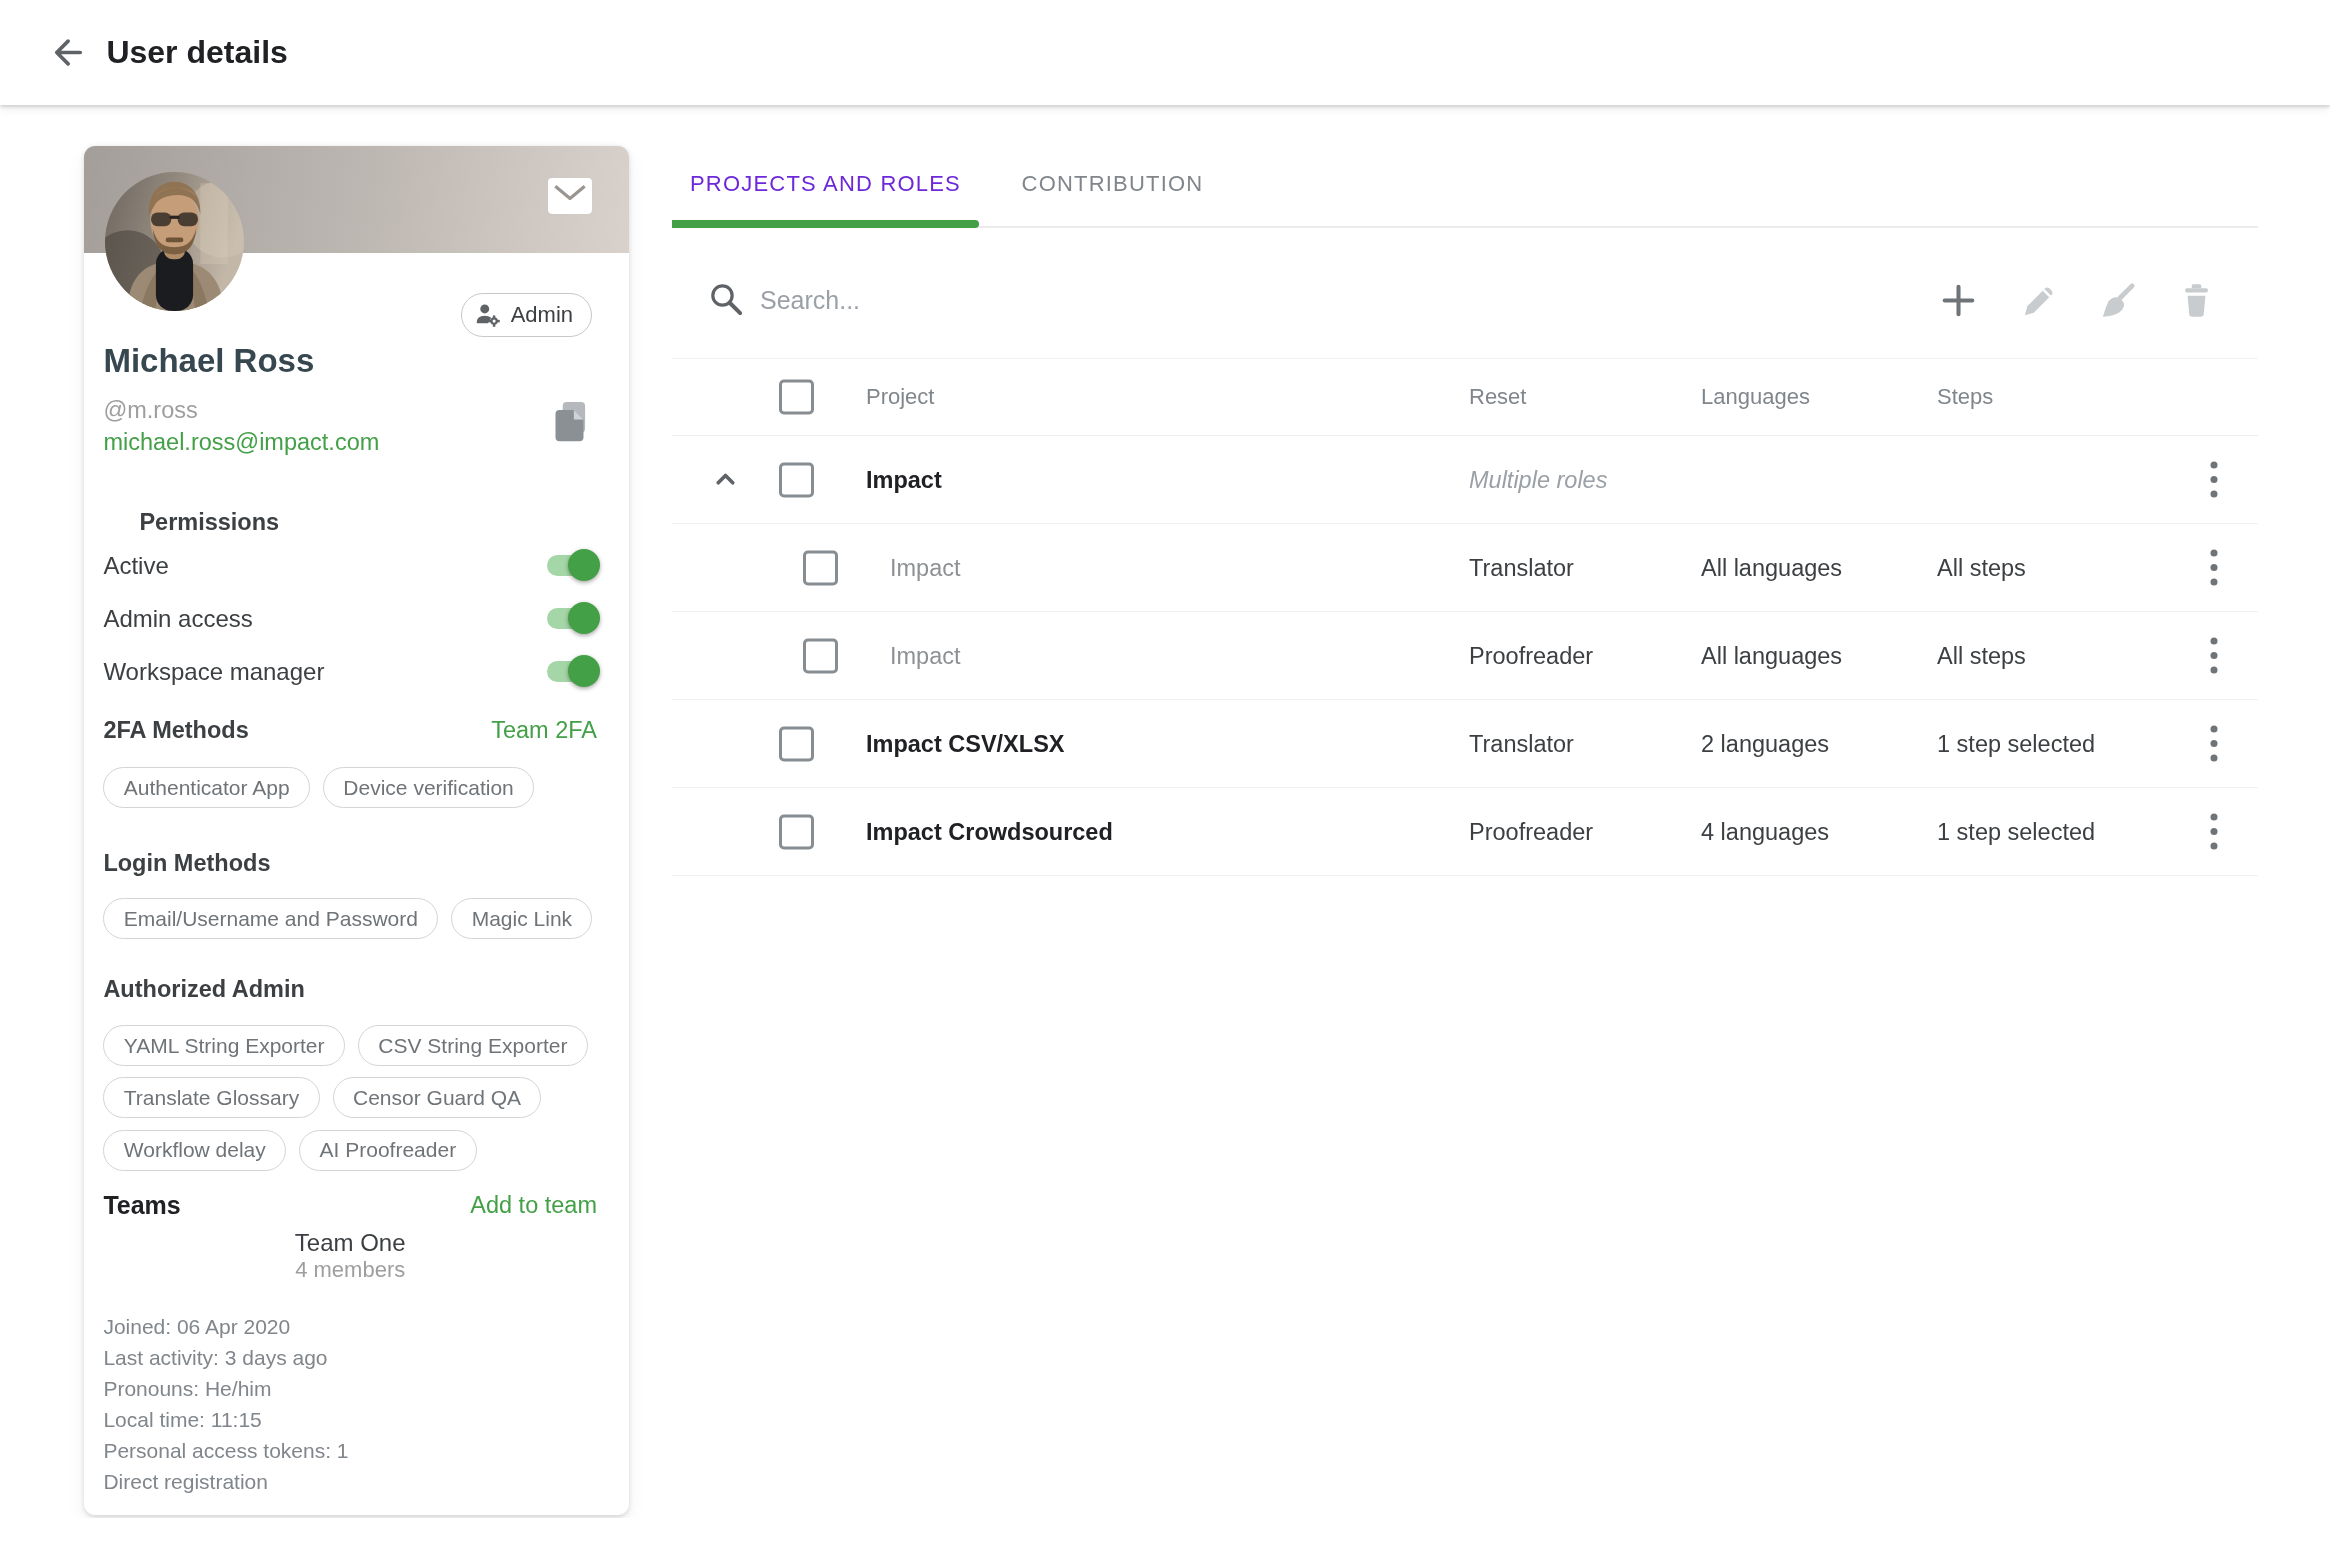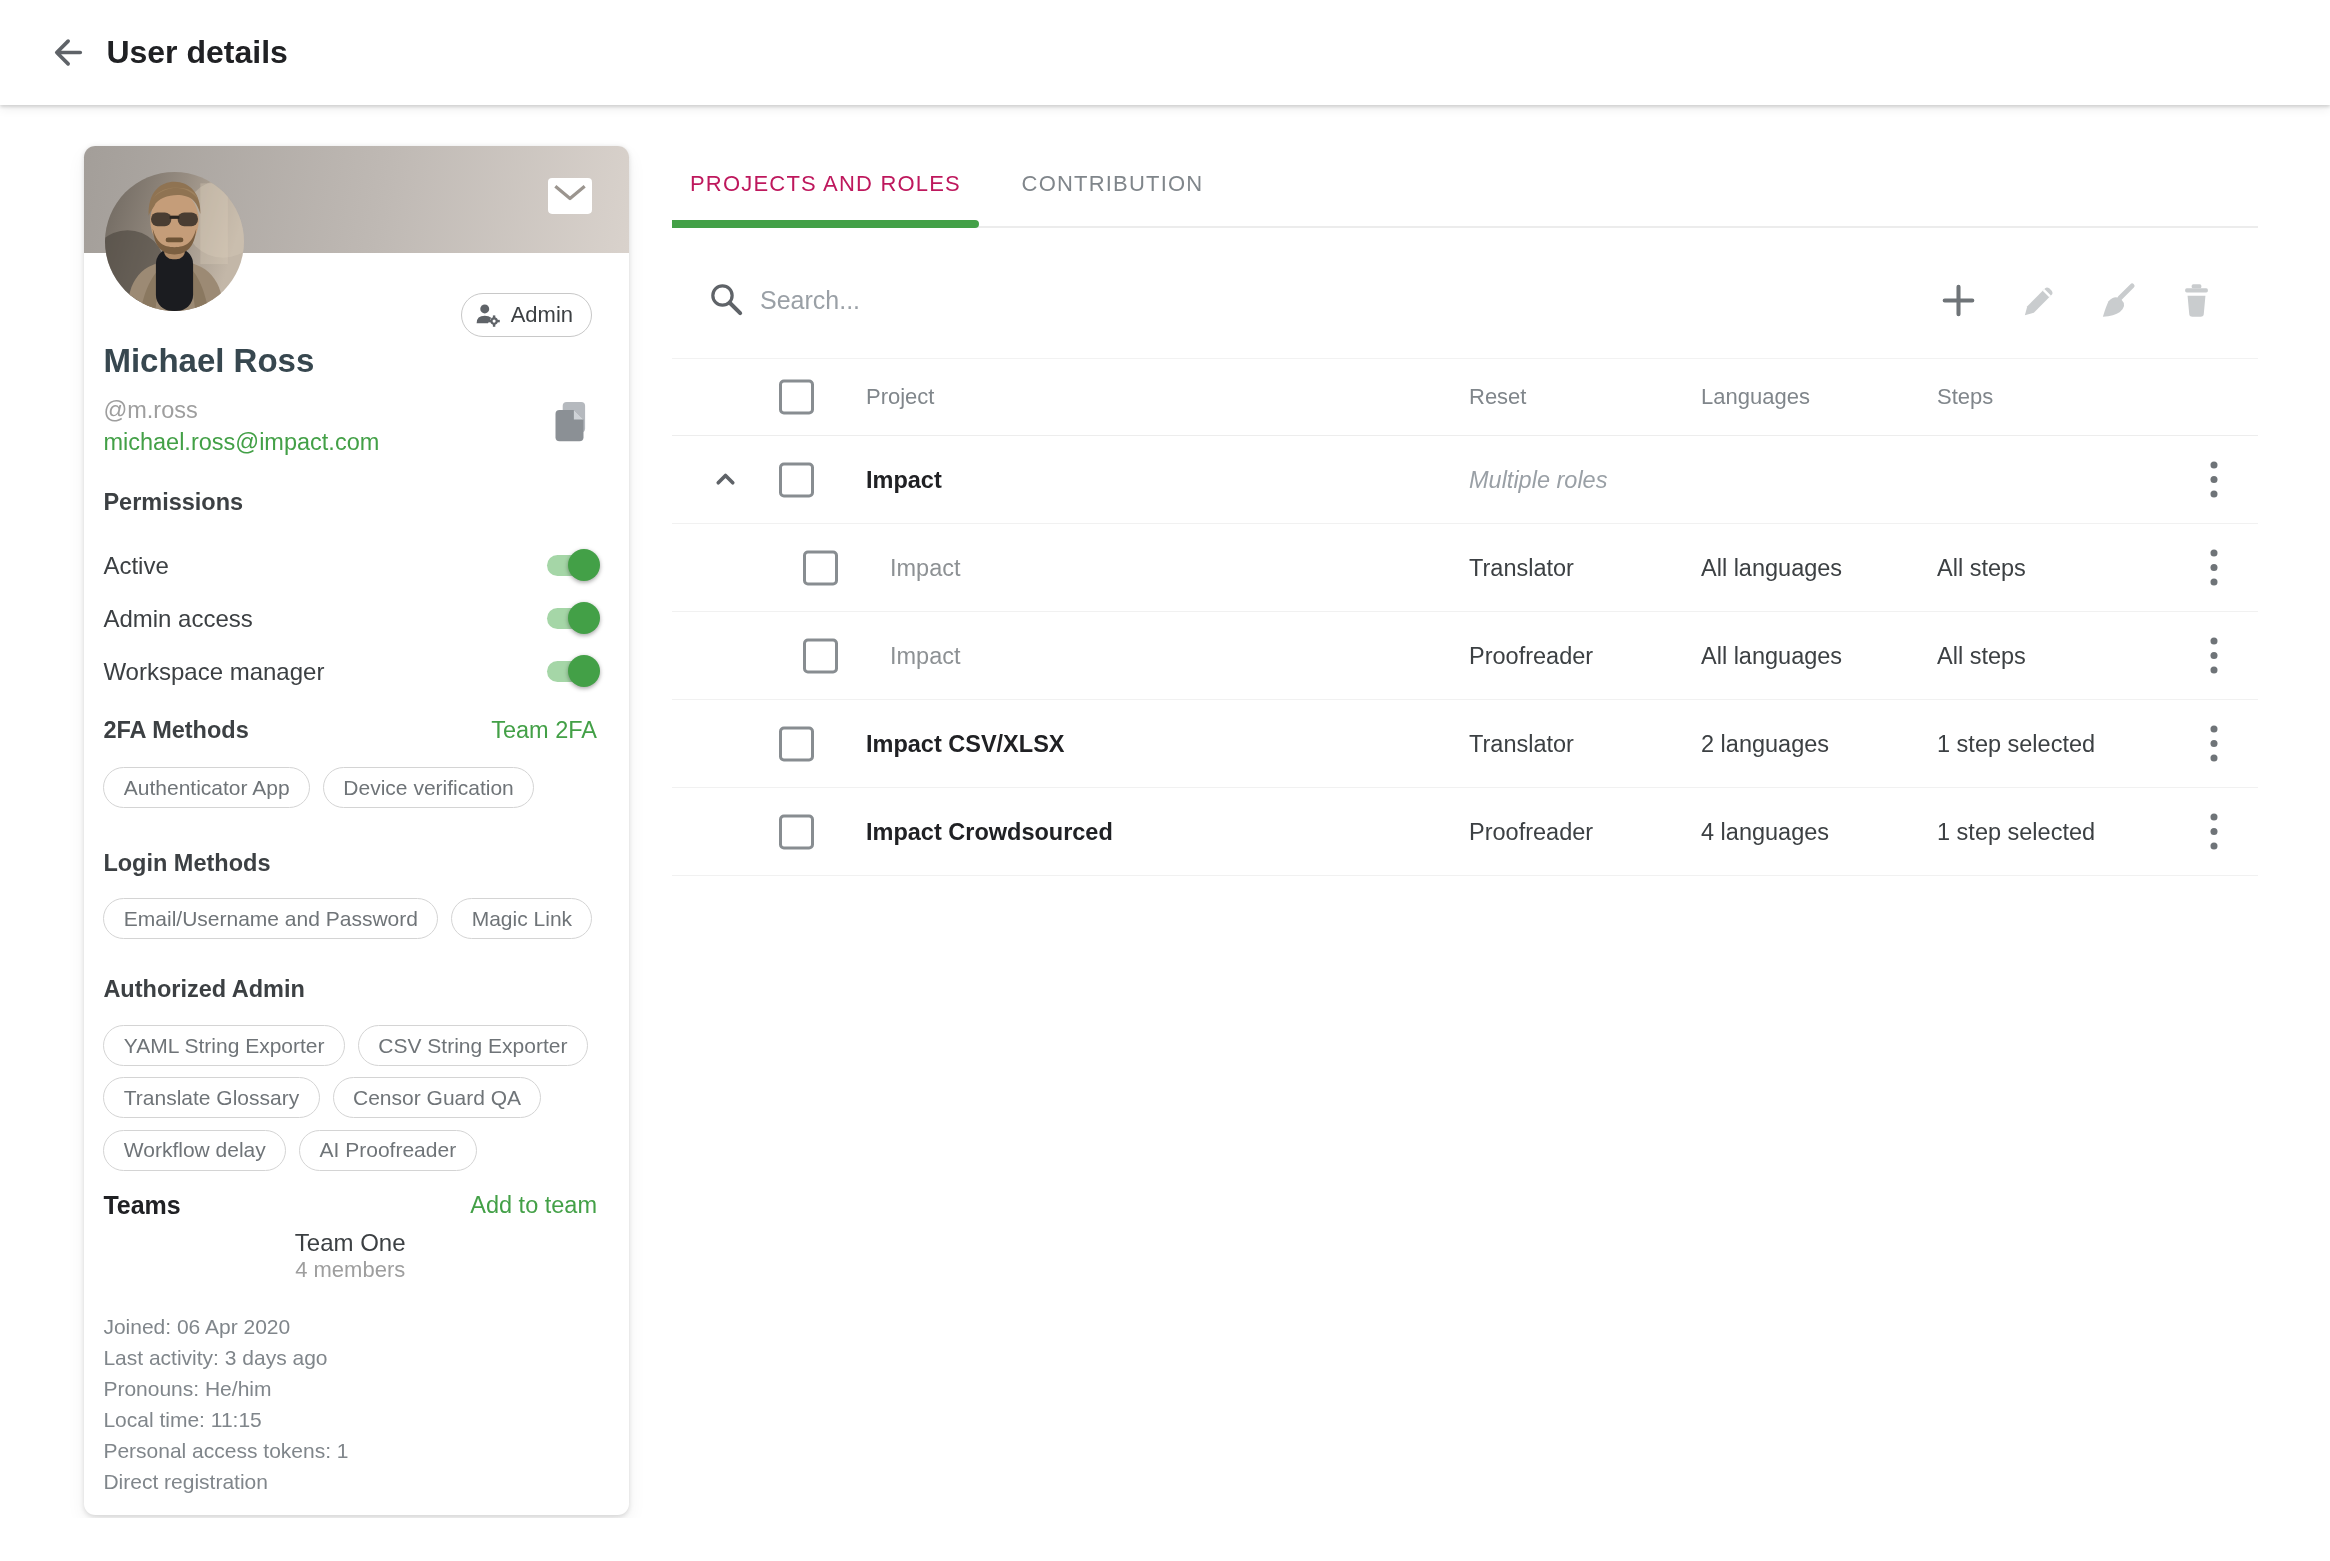--- a/index.html
+++ b/index.html
@@ -48,21 +48,21 @@
   .team-name{font-size:24px;color:#3c4043;}
   .team-meta{font-size:22px;color:#9e9e9e;}
   .meta{position:absolute;left:19.4px;top:1165px;font-size:21px;color:#80868b;line-height:31px;}
 
   
   .tabs{position:absolute;left:672px;top:139px;width:1586px;height:89px;}
   .tabs .baseline{position:absolute;bottom:0;left:0;right:0;height:1.6px;background:#ececec;}
   .tab{position:absolute;top:0;height:100%;display:flex;align-items:center;justify-content:center;
        font-size:22px;letter-spacing:1.2px;font-weight:500;color:#80868b;cursor:pointer;}
   .tab .bar{display:none;position:absolute;bottom:0;left:0;width:100%;height:8px;background:#43a047;border-radius:0 4.9px 4.9px 0;}
-  .tab.active{color:#be185d;}
+  .tab.active{color:#6d28d9;}
   .tab.active .bar{display:block;}
   .tab1{left:0;width:307px;} .tab2{left:307px;width:267px;} .tab3{left:574px;width:235px;}
 
   
   .searchrow{position:absolute;left:672px;top:243px;width:1586px;height:115px;}
   .search-ico{position:absolute;left:36px;top:38px;}
   .search-input{position:absolute;left:86px;top:24px;width:1052px;height:65px;border:none;outline:none;
                 font-size:25px;color:#3c4043;font-family:"Liberation Sans","DejaVu Sans",sans-serif;background:transparent;}
   .search-input::placeholder{color:#9aa0a6;}
   .toolbtn{position:absolute;top:36px;width:42px;height:42px;display:flex;align-items:center;justify-content:center;cursor:pointer;}
@@ -157,21 +157,21 @@
     <div class="email">michael.ross@impact.com</div>
 
     <div class="copybtn">
       <svg width="37" height="40" viewBox="0 0 46 50">
         <rect x="12" y="0" width="28" height="38" rx="5" fill="#b5b9be"></rect>
         <path d="M8,10 h18 l12,12 v22 q0,5 -5,5 h-25 q-5,0 -5,-5 v-29 q0,-5 5,-5 z" fill="#8b9095"></path>
         <path d="M26,10 l12,12 h-12 z" fill="#cfd3d7"></path>
       </svg>
     </div>
 
-    <div class="h" style="top:343px;">Permissions</div>
+    <div class="h" style="top:363px;margin-left:36px;">Permissions</div>
 
     <div class="trow" style="top:396px;">
       <span class="tlabel">Active</span>
       <span class="switch on">
           <span class="knob"></span>
         </span>
     </div>
     <div class="trow" style="top:449px;">
       <span class="tlabel">Admin access</span>
       <span class="switch on">

